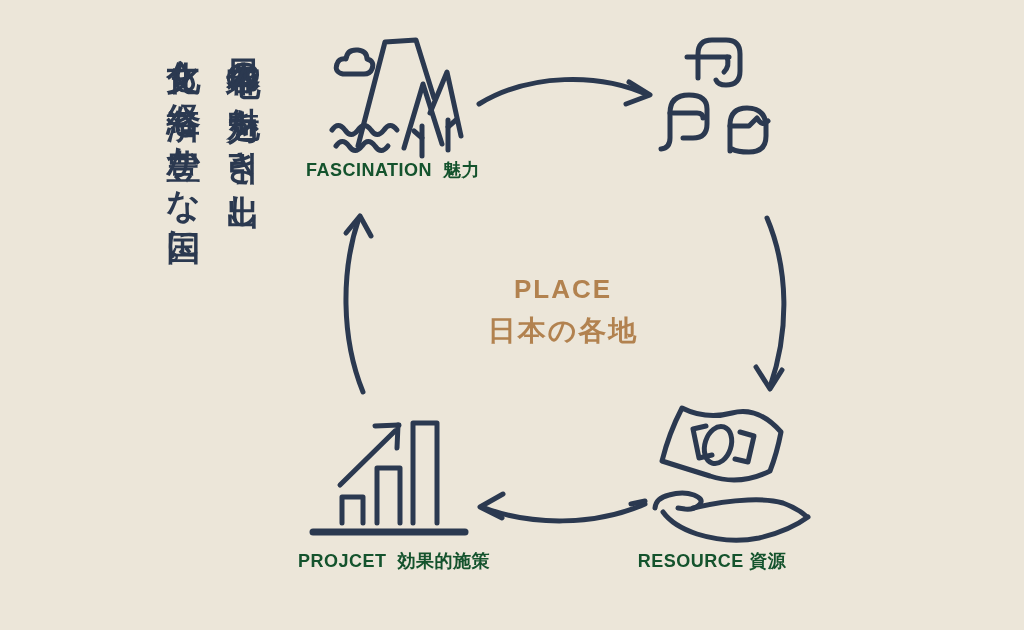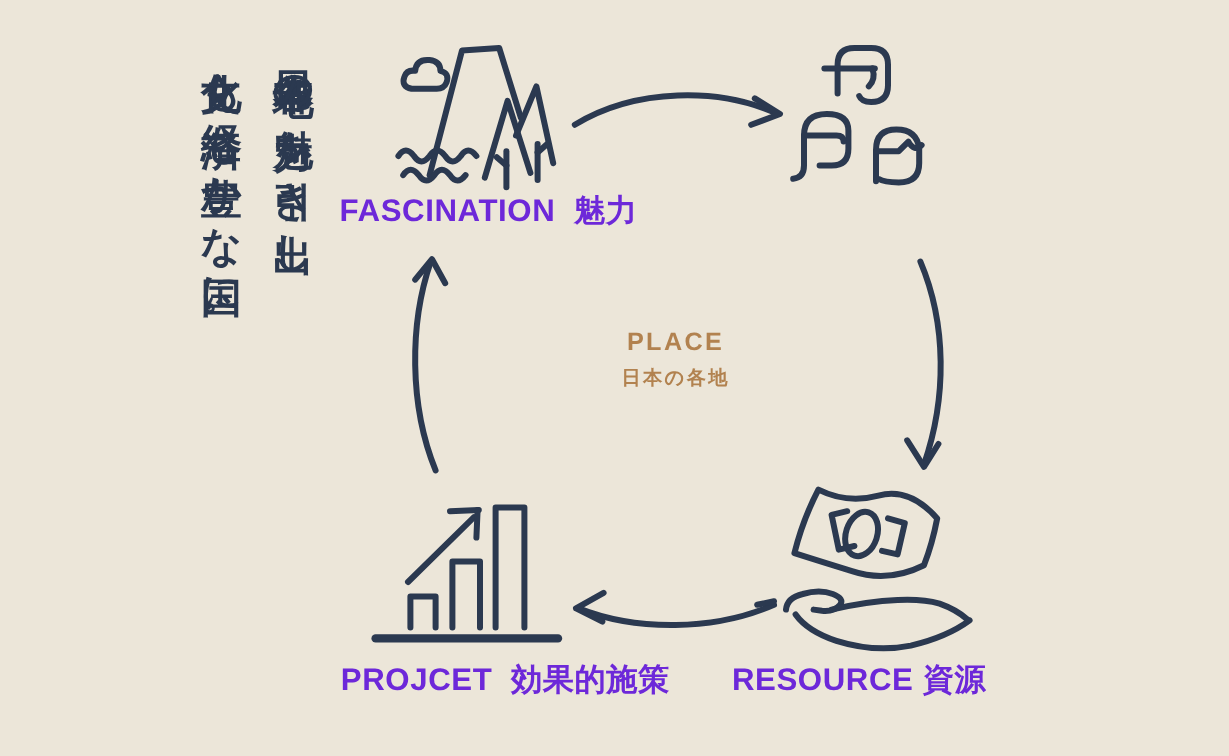--- a/index.html
+++ b/index.html
@@ -35,48 +35,48 @@
     fill:none;
     stroke:#2b3950;
     stroke-width:5;
     stroke-linecap:round;
     stroke-linejoin:round;
   }
   
   .node-label{
     position:absolute;
     width:220px;
-    text-align:right;
+    text-align:center;
     font-weight:700;
-    font-size:26px;
+    font-size:18px;
     letter-spacing:0.5px;
-    color:#6d28d9;
+    color:#14532d;
     white-space:pre;
   }
   .label-fascination{left:283px;top:158px;}
   .label-people{left:600px;top:158px;}
   .label-project{left:284px;top:549px;}
   .label-resource{left:602px;top:549px;}
   
   .center-text{
     position:absolute;
     left:463px;top:274px;
     width:200px;
     text-align:center;
     color:#b2824f;
   }
   .place-title{
     font-weight:700;
-    font-size:21px;
+    font-size:26px;
     letter-spacing:2px;
   }
   .place-sub{
     margin-top:7px;
     font-weight:700;
-    font-size:16px;
+    font-size:28px;
     letter-spacing:2px;
   }
 </style>
 </head>
 <body>
 
 <div class="stage">
 
   <div class="headline">日本各地の魅力を引き出し、
 文化も経済も豊かな国に。</div>

